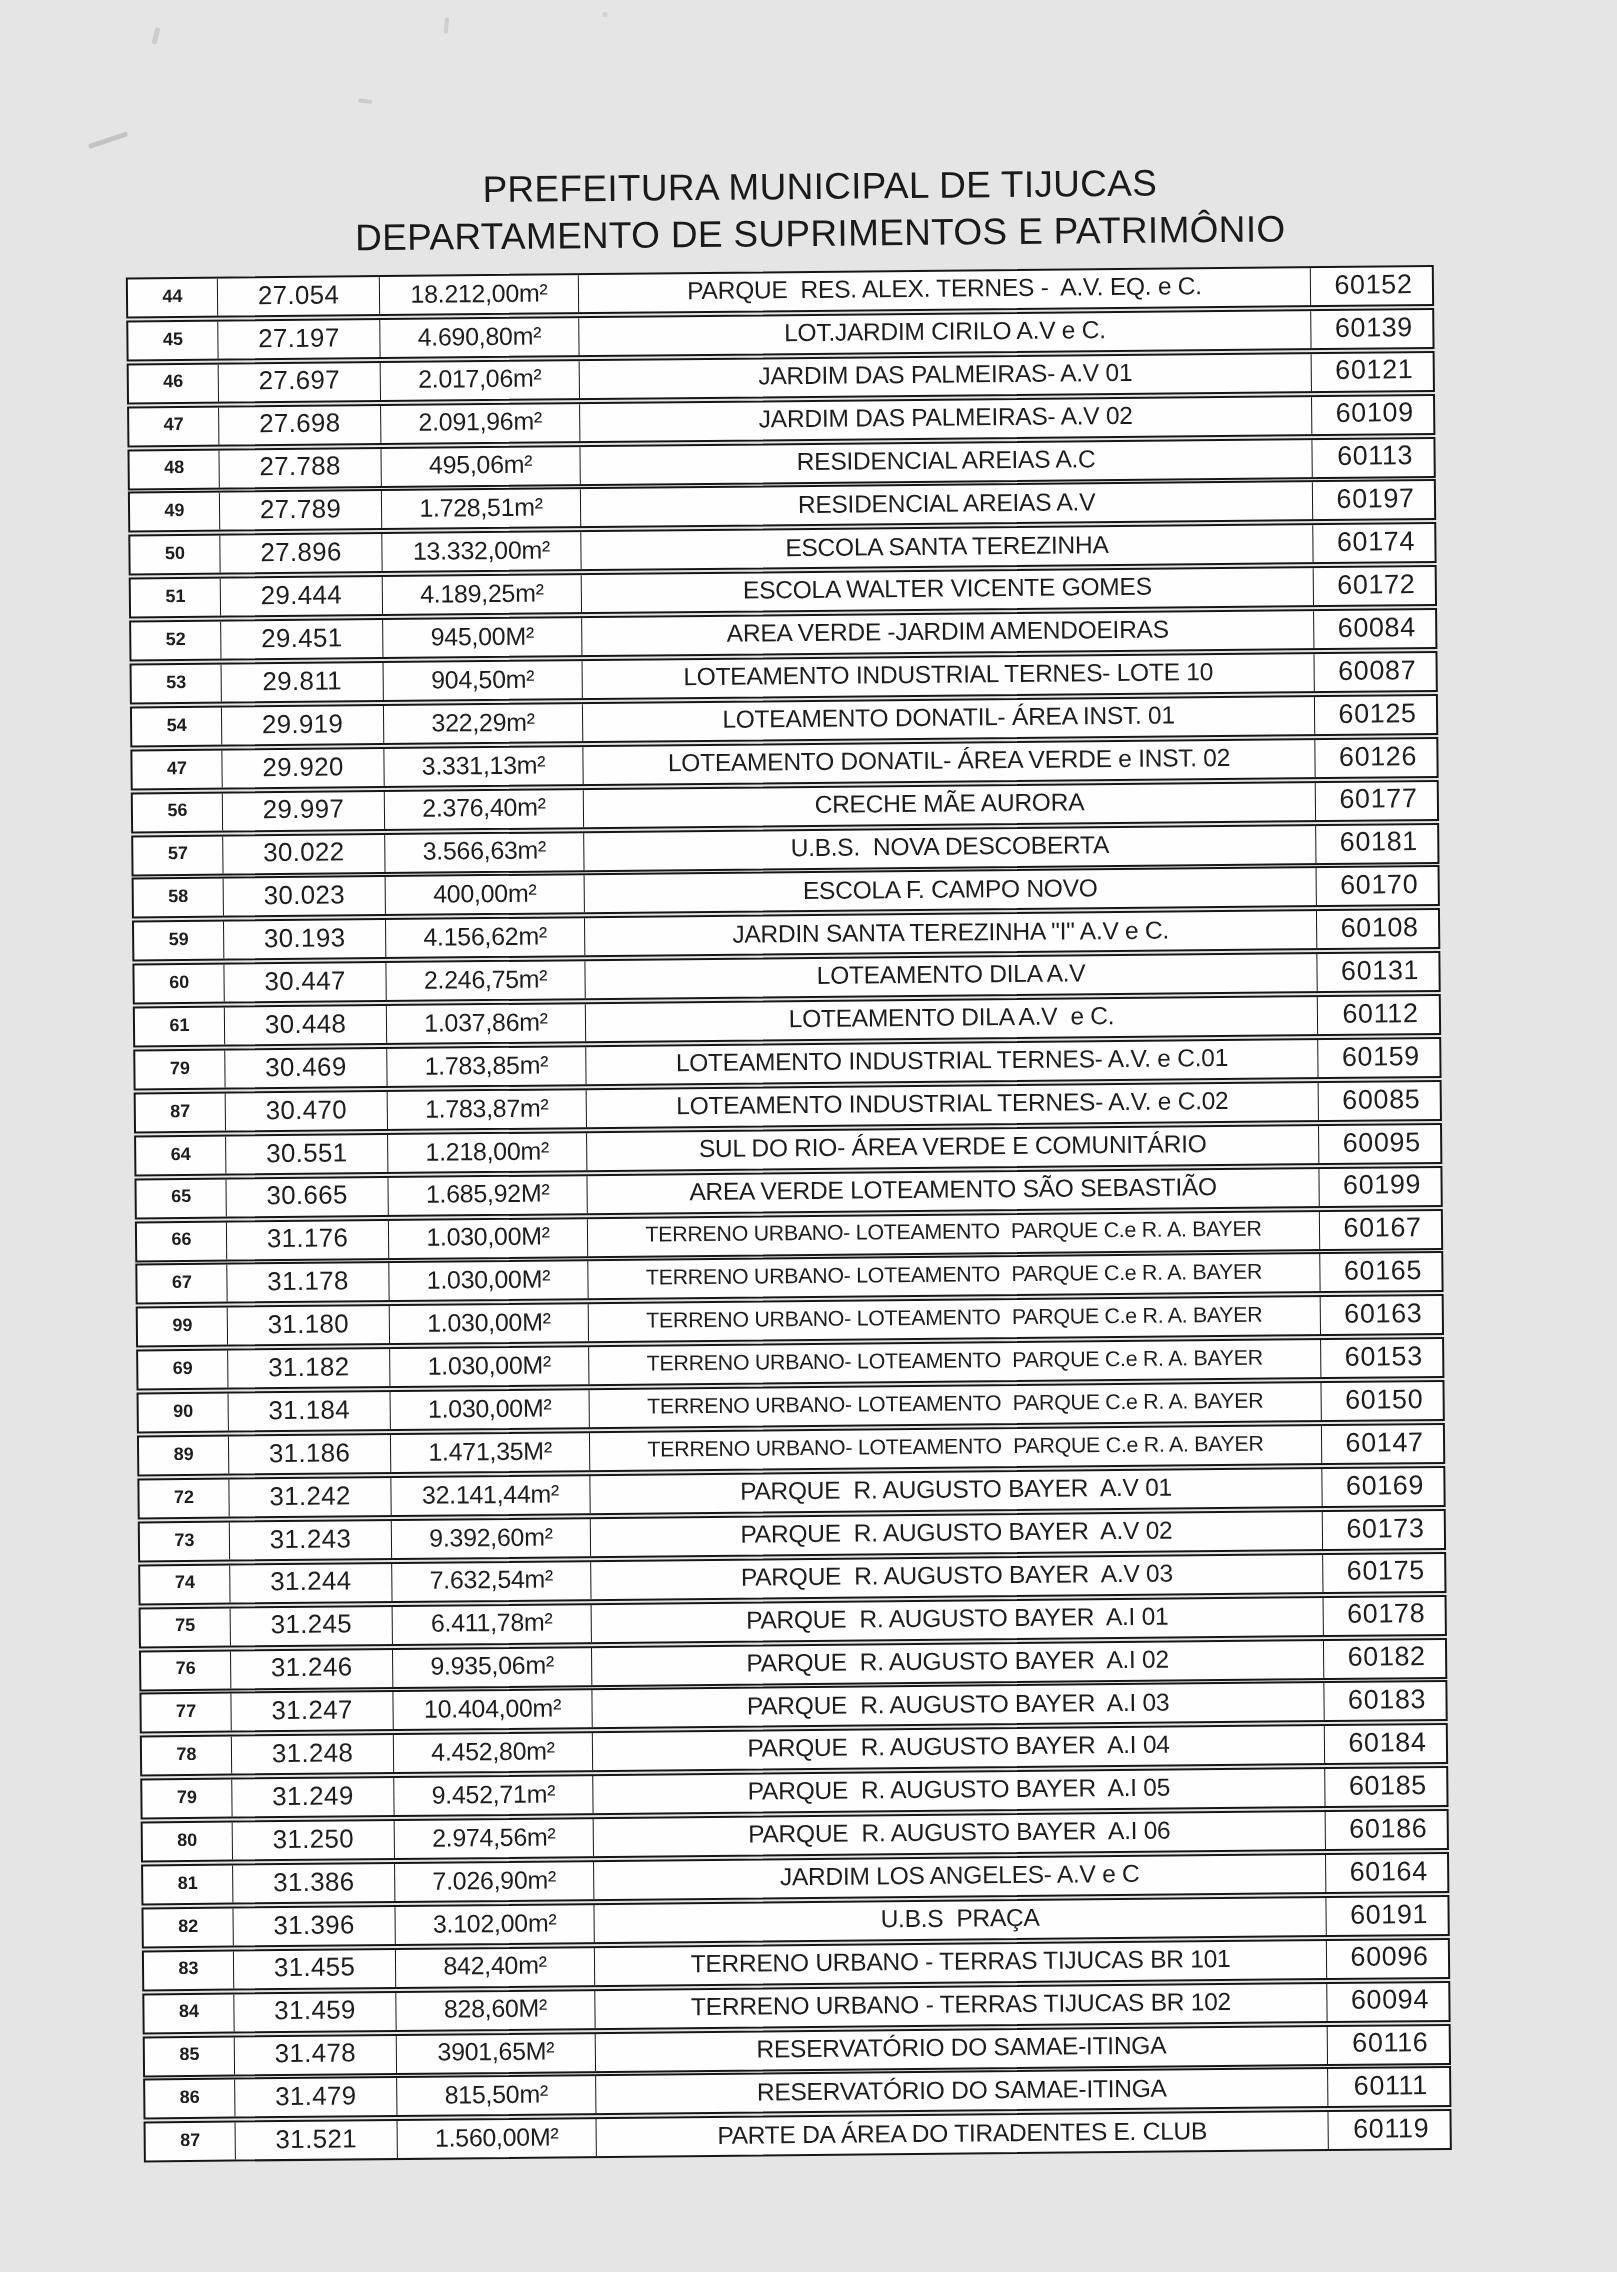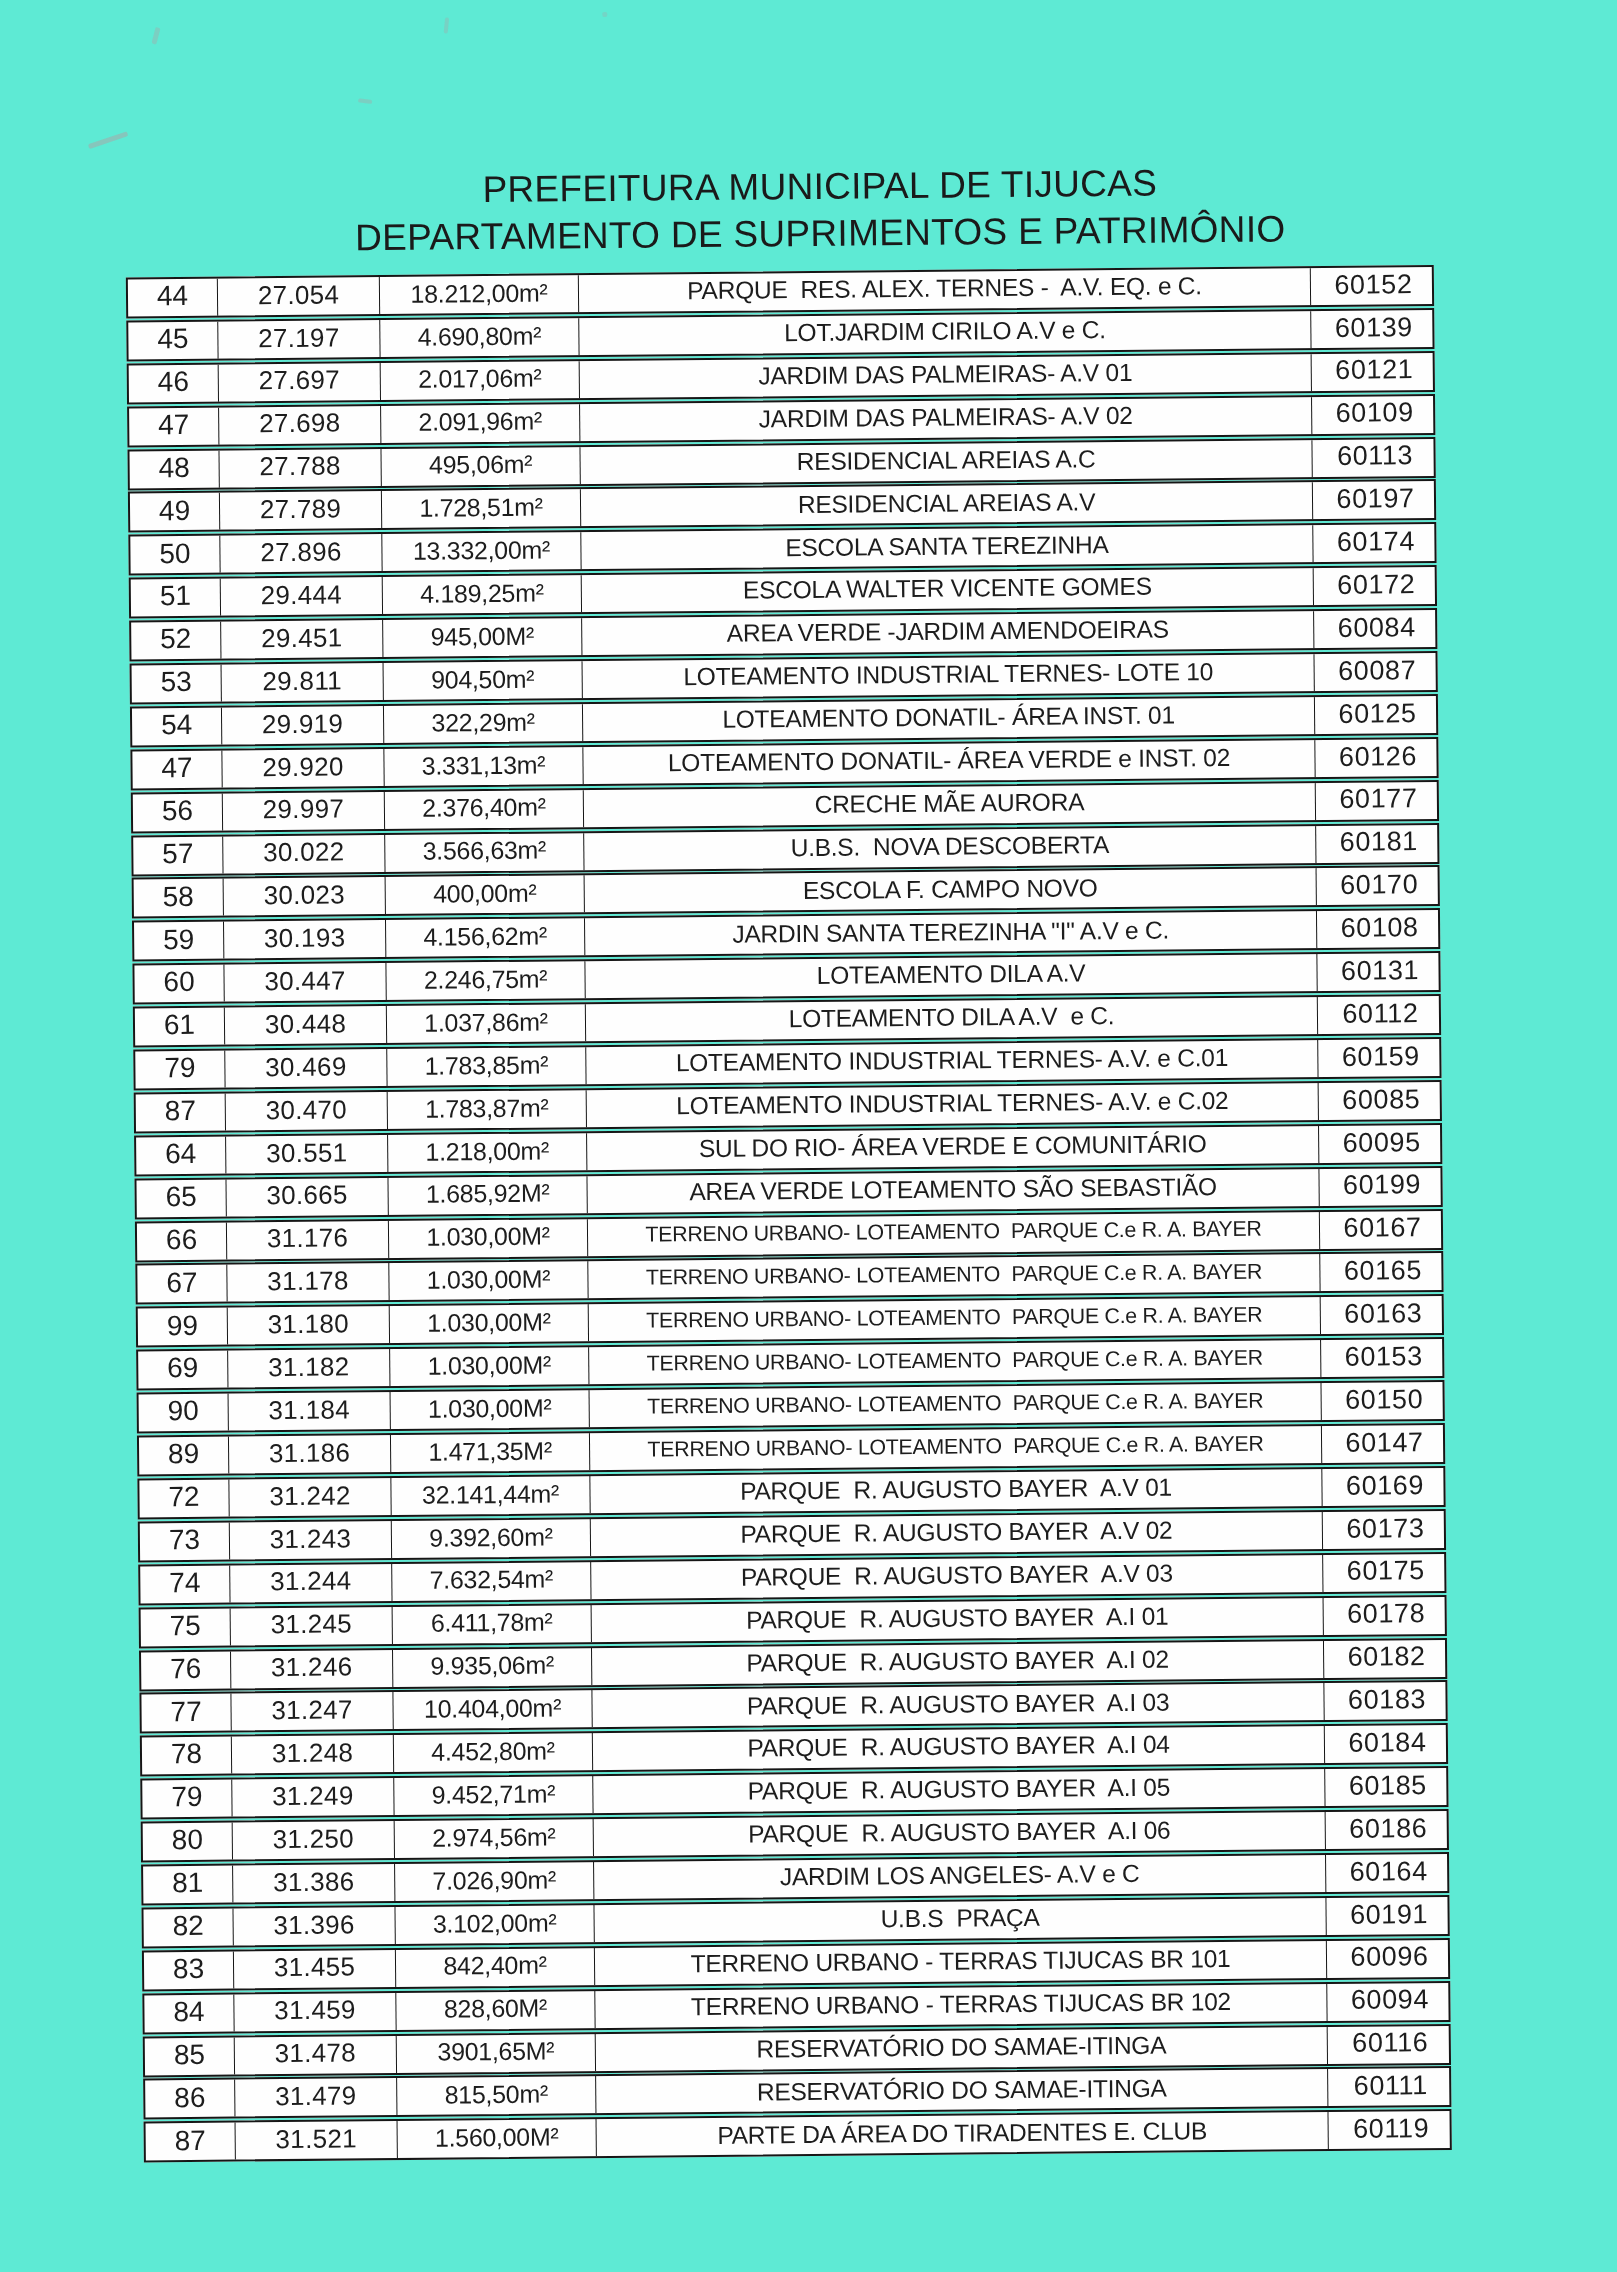--- a/index.html
+++ b/index.html
@@ -8,21 +8,21 @@
     background: #ffffff;
     width: 1617px;
     height: 2273px;
     overflow: hidden;
     font-family: "Liberation Sans", sans-serif;
     color: #1d1d1d;
   }
   .page {
     position: absolute;
     inset: 0;
-    background: #5eead4;
+    background: #e5e5e5;
   }
   .sheet {
     position: absolute;
     inset: 0;
     transform: rotate(-0.55deg);
     transform-origin: 50% 45%;
   }
   .title-block {
     position: absolute;
     top: 163px;
@@ -56,21 +56,21 @@
   .cell {
     display: flex;
     align-items: center;
     justify-content: center;
     overflow: hidden;
     white-space: pre;
     box-sizing: border-box;
     padding-bottom: 2.6px;
   }
   .cell + .cell { border-left: 1.9px solid #161616; }
-  .c-num  { font-size: 28px; }
+  .c-num  { font-size: 18px; font-weight: bold; }
   .c-code { font-size: 26px; letter-spacing: 0.3px; }
   .c-area { font-size: 25px; letter-spacing: -0.3px; }
   .c-desc { font-size: 24.6px; letter-spacing: -0.3px; }
   .c-desc.condensed { font-size: 21.4px; letter-spacing: -0.3px; }
   .c-id   { font-size: 27px; letter-spacing: 0.6px; }
   
   .artifact {
     position: absolute;
     background: #a7a7a7;
     opacity: 0.55;

